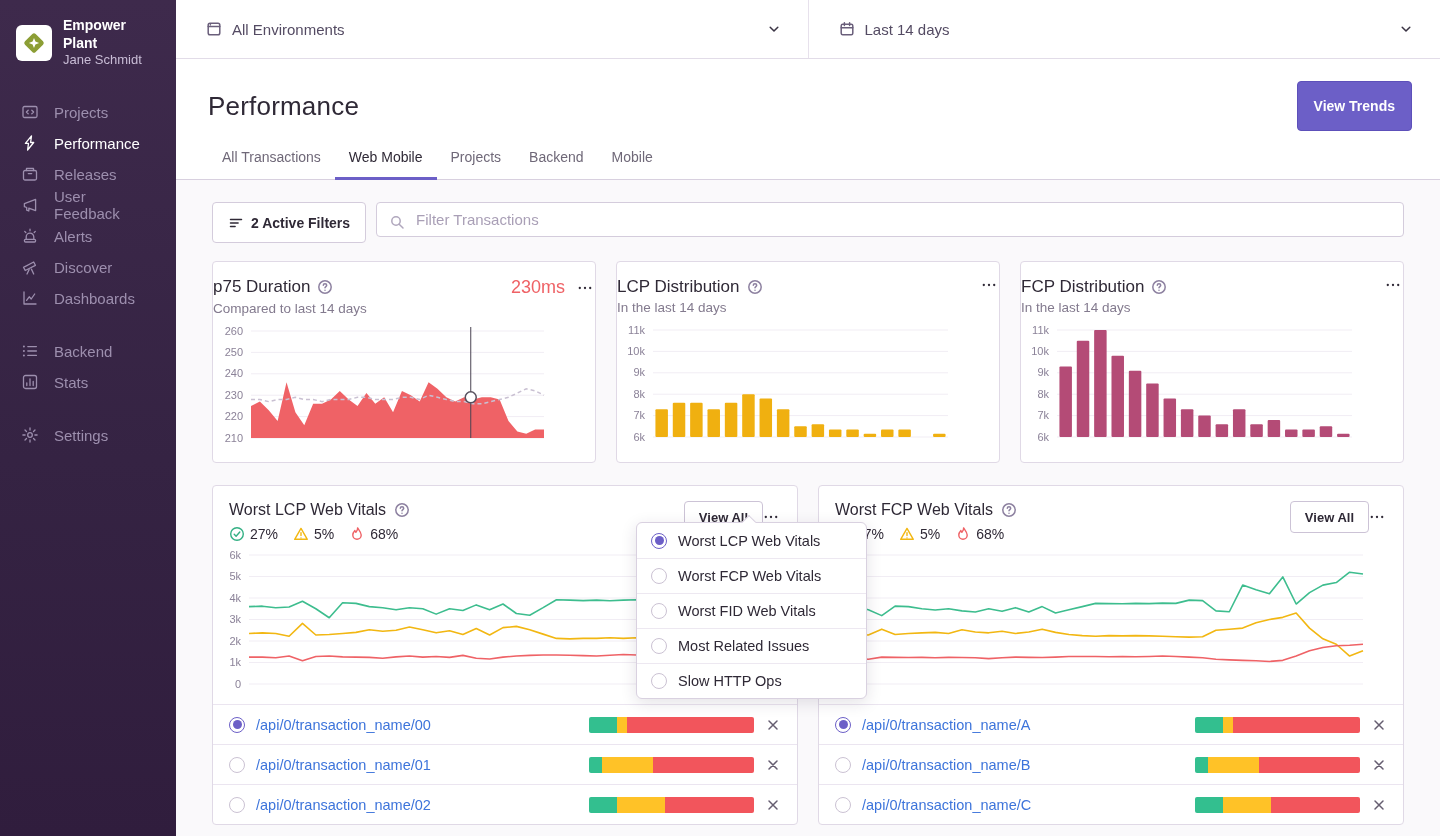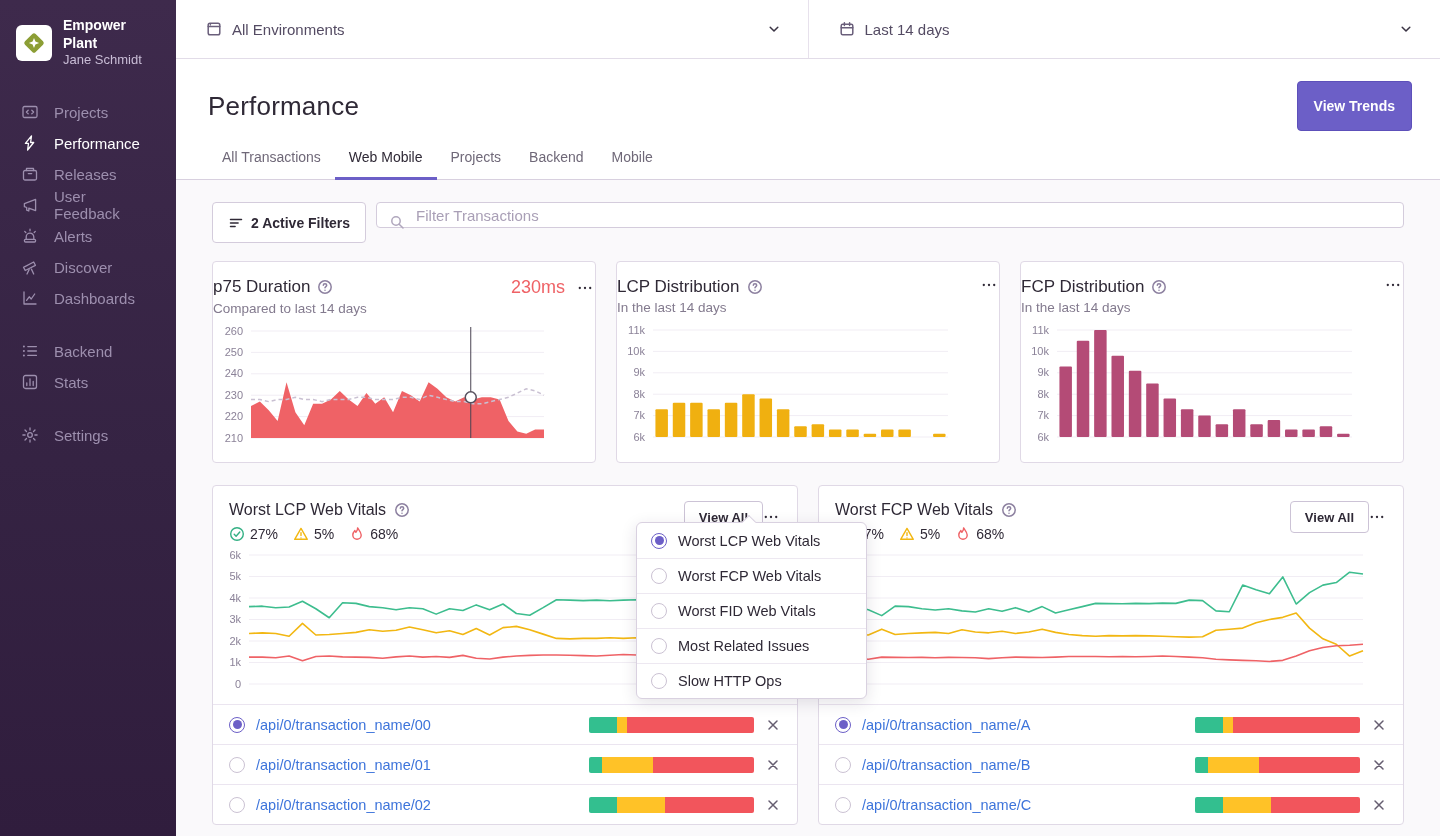--- a/index.html
+++ b/index.html
@@ -39,21 +39,21 @@
   .tab { padding:0 14px 12px; font-size:14px; color:#6F6878; border-bottom:3px solid transparent; margin-bottom:-1px; cursor:pointer; }
   .tab.active { color:#2F2936; font-weight:500; border-bottom-color:#6C5FC7; }
 
   .content { flex:1; padding:22px 36px 0; position:relative; }
 
   .filter-row { display:flex; gap:10px; margin-bottom:18px; }
   .active-filters-btn { display:flex; align-items:center; gap:7px; background:#fff; border:1px solid #D4CCDC; border-radius:4px; height:41px; padding:0 15px; font-family:inherit; font-size:14px; font-weight:700; color:#2F2936; cursor:pointer; }
   .active-filters-btn .icon { width:16px; height:16px; display:flex; color:#2F2936; }
   .search-box { flex:1; position:relative; }
   .search-box .icon { position:absolute; left:13px; top:12px; width:16px; height:16px; color:#B0A7BD; }
-  .search-input { width:100%; height:26px; border:1px solid #D4CCDC; border-radius:4px; padding:0 12px 0 39px; font-family:inherit; font-size:15px; color:#2F2936; background:#fff; outline:none; }
+  .search-input { width:100%; height:35px; border:1px solid #D4CCDC; border-radius:4px; padding:0 12px 0 39px; font-family:inherit; font-size:15px; color:#2F2936; background:#fff; outline:none; }
   .search-input::placeholder { color:#A99FB6; }
 
   .card { background:#fff; border:1px solid #E0D9E6; border-radius:4px; }
   .cards-row1 { display:grid; grid-template-columns:repeat(3,1fr); gap:20px; margin-bottom:22px; }
   .cards-row1 .card { padding:15px 0 10px; }
   .card-head { display:flex; align-items:flex-start; justify-content:space-between; }
   .card-title-wrap { display:flex; align-items:center; gap:7px; }
   .card-title { font-size:17px; color:#2F2936; font-weight:500; }
   .help { width:16px; height:16px; color:#8D81A0; display:flex; cursor:pointer; }
   .help svg { width:16px; height:16px; }

